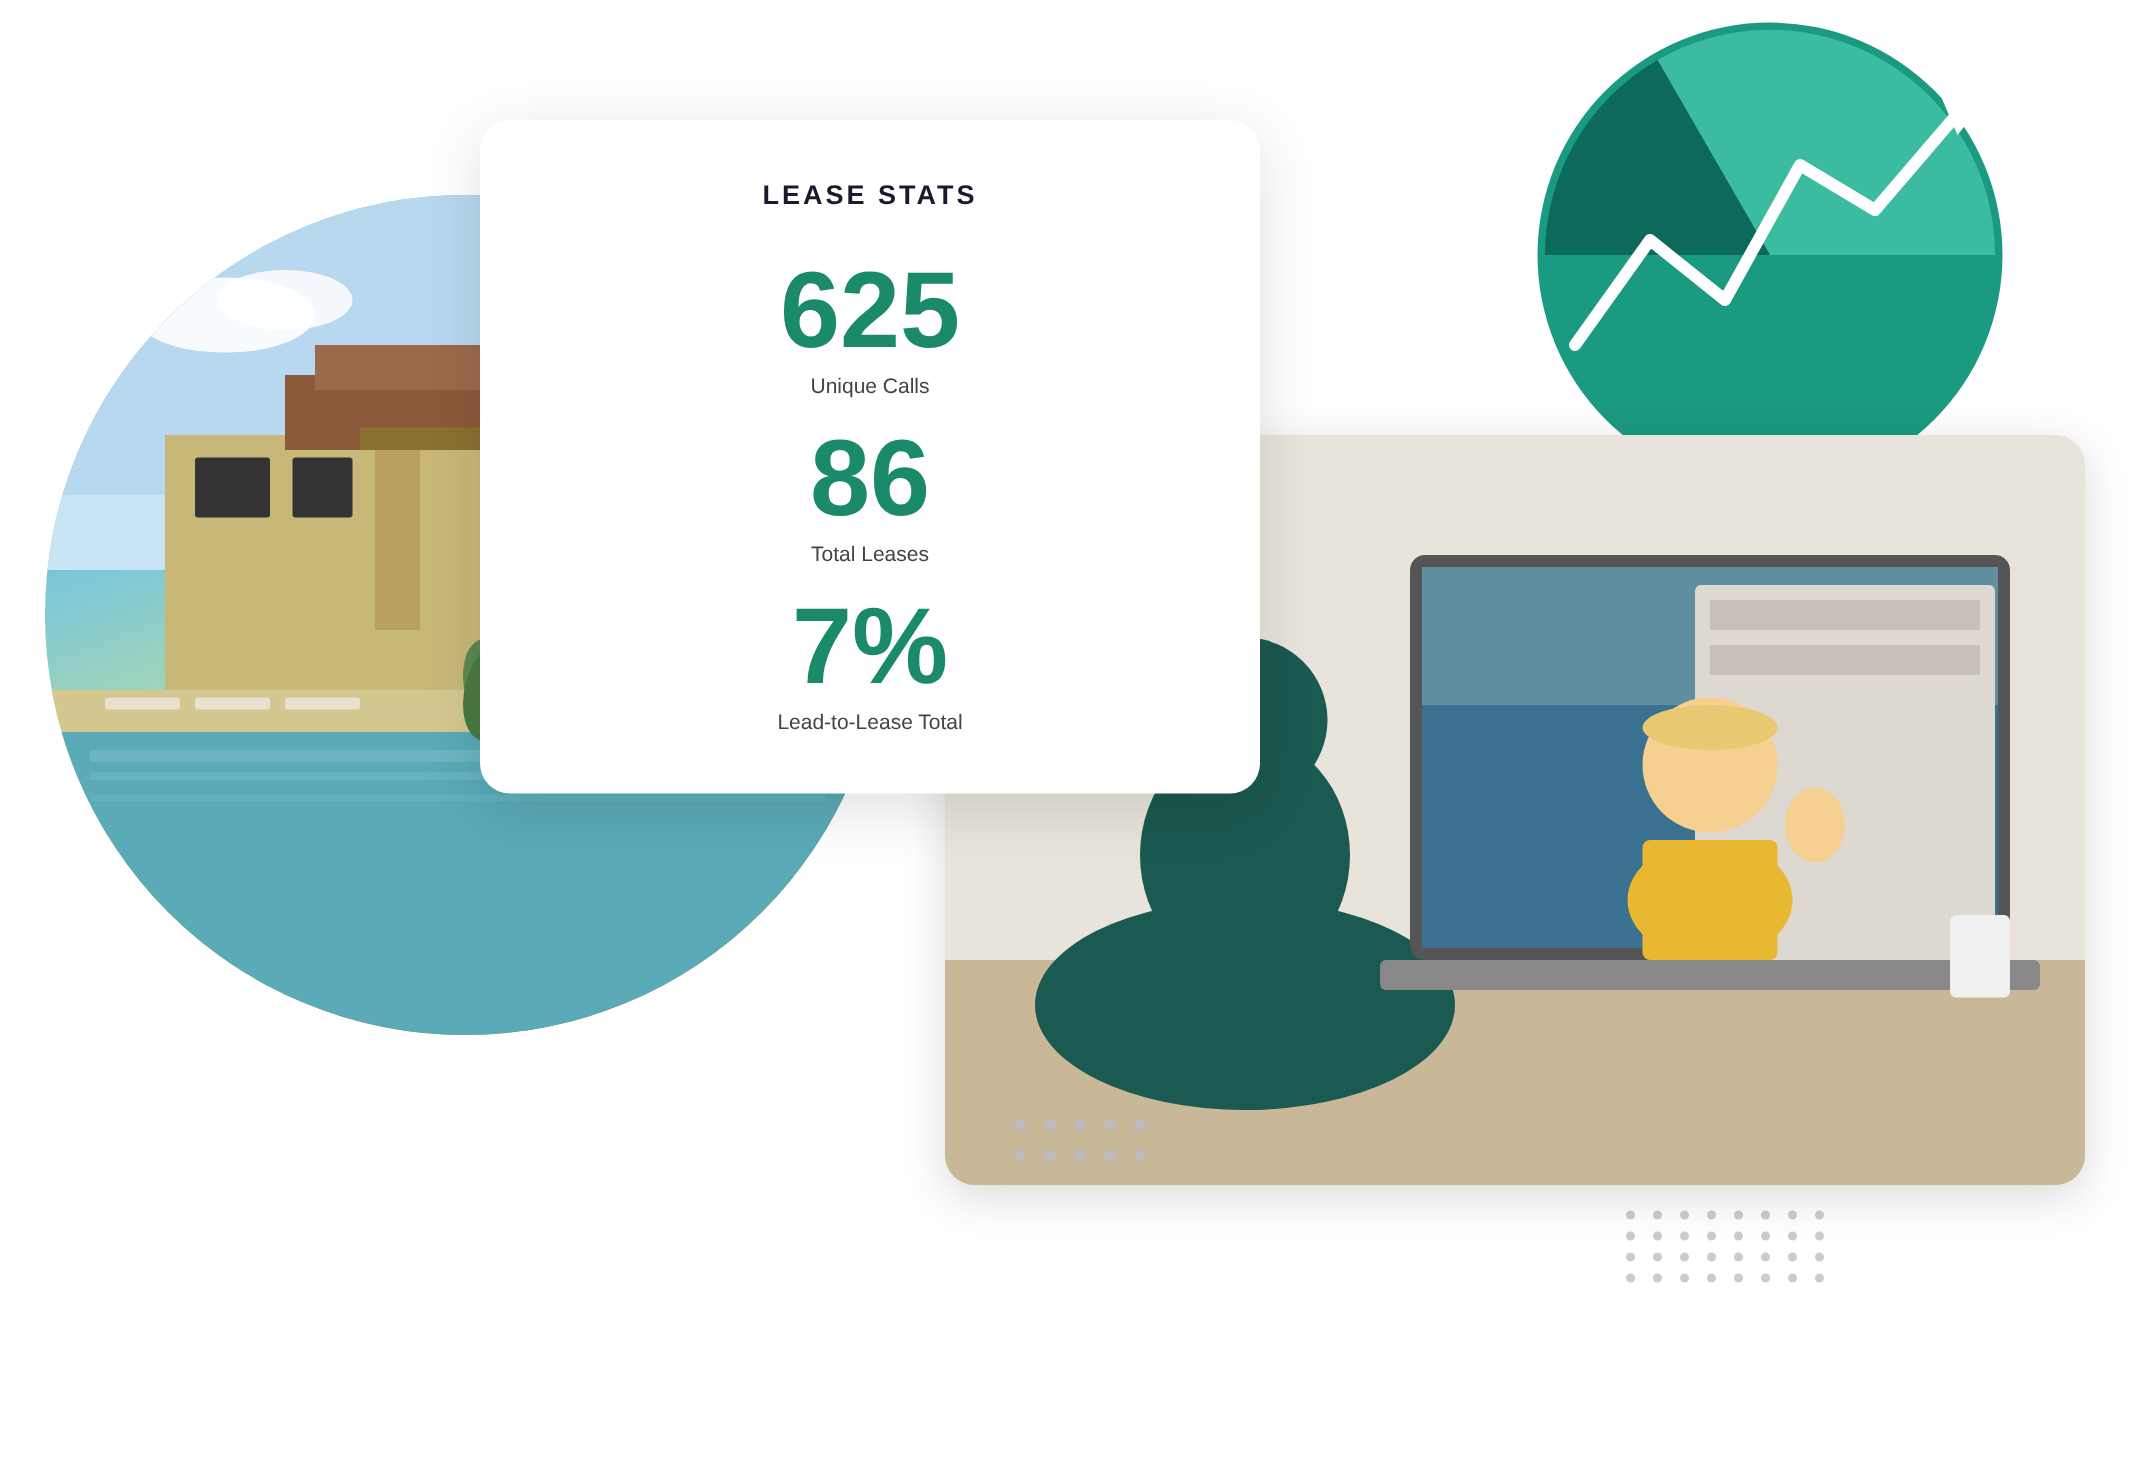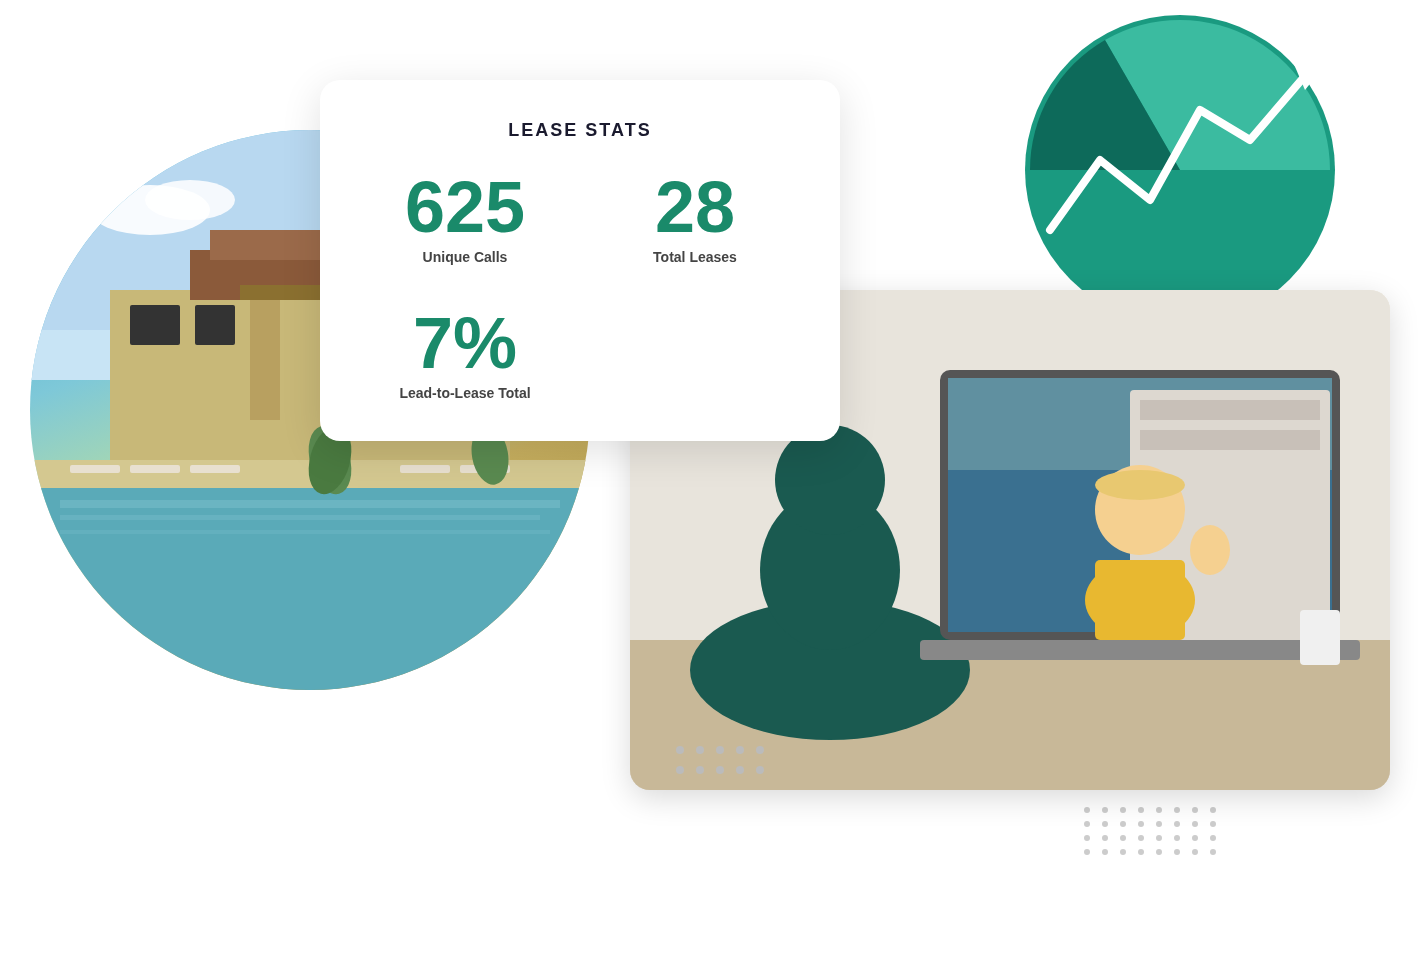--- a/index.html
+++ b/index.html
@@ -86,40 +86,40 @@
       font-size: 18px;
       font-weight: 800;
       letter-spacing: 2px;
       color: #1a1a2e;
       margin-bottom: 30px;
       text-transform: uppercase;
     }
 
     .stats-grid {
       display: grid;
-      grid-template-columns: 1fr 1fr;
-      gap: 42px 40px;
+      grid-template-columns: 1fr;
+      gap: 18px 40px;
     }
 
     .stat-item {
       text-align: center;
     }
 
     .stat-number {
       font-size: 72px;
       font-weight: 800;
       color: #1a8a6a;
       line-height: 1;
       margin-bottom: 6px;
     }
 
     .stat-label {
       font-size: 14px;
       color: #444;
-      font-weight: 700;
+      font-weight: 400;
     }
 
     
     .dots-decoration {
       position: absolute;
       bottom: 120px;
       right: 200px;
       z-index: 1;
     }
 
@@ -300,21 +300,21 @@
     <div class="stats-title">LEASE STATS</div>
     <div class="stats-grid">
 
       <div class="stat-item">
         <div class="stat-number">625</div>
         <div class="stat-label">Unique Calls</div>
       </div>
 
 
       <div class="stat-item">
-        <div class="stat-number">28</div>
+        <div class="stat-number">86</div>
         <div class="stat-label">Total Leases</div>
       </div>
 
       <div class="stat-item">
         <div class="stat-number">7%</div>
         <div class="stat-label">Lead-to-Lease Total</div>
       </div>
 
     </div>
   </div>

